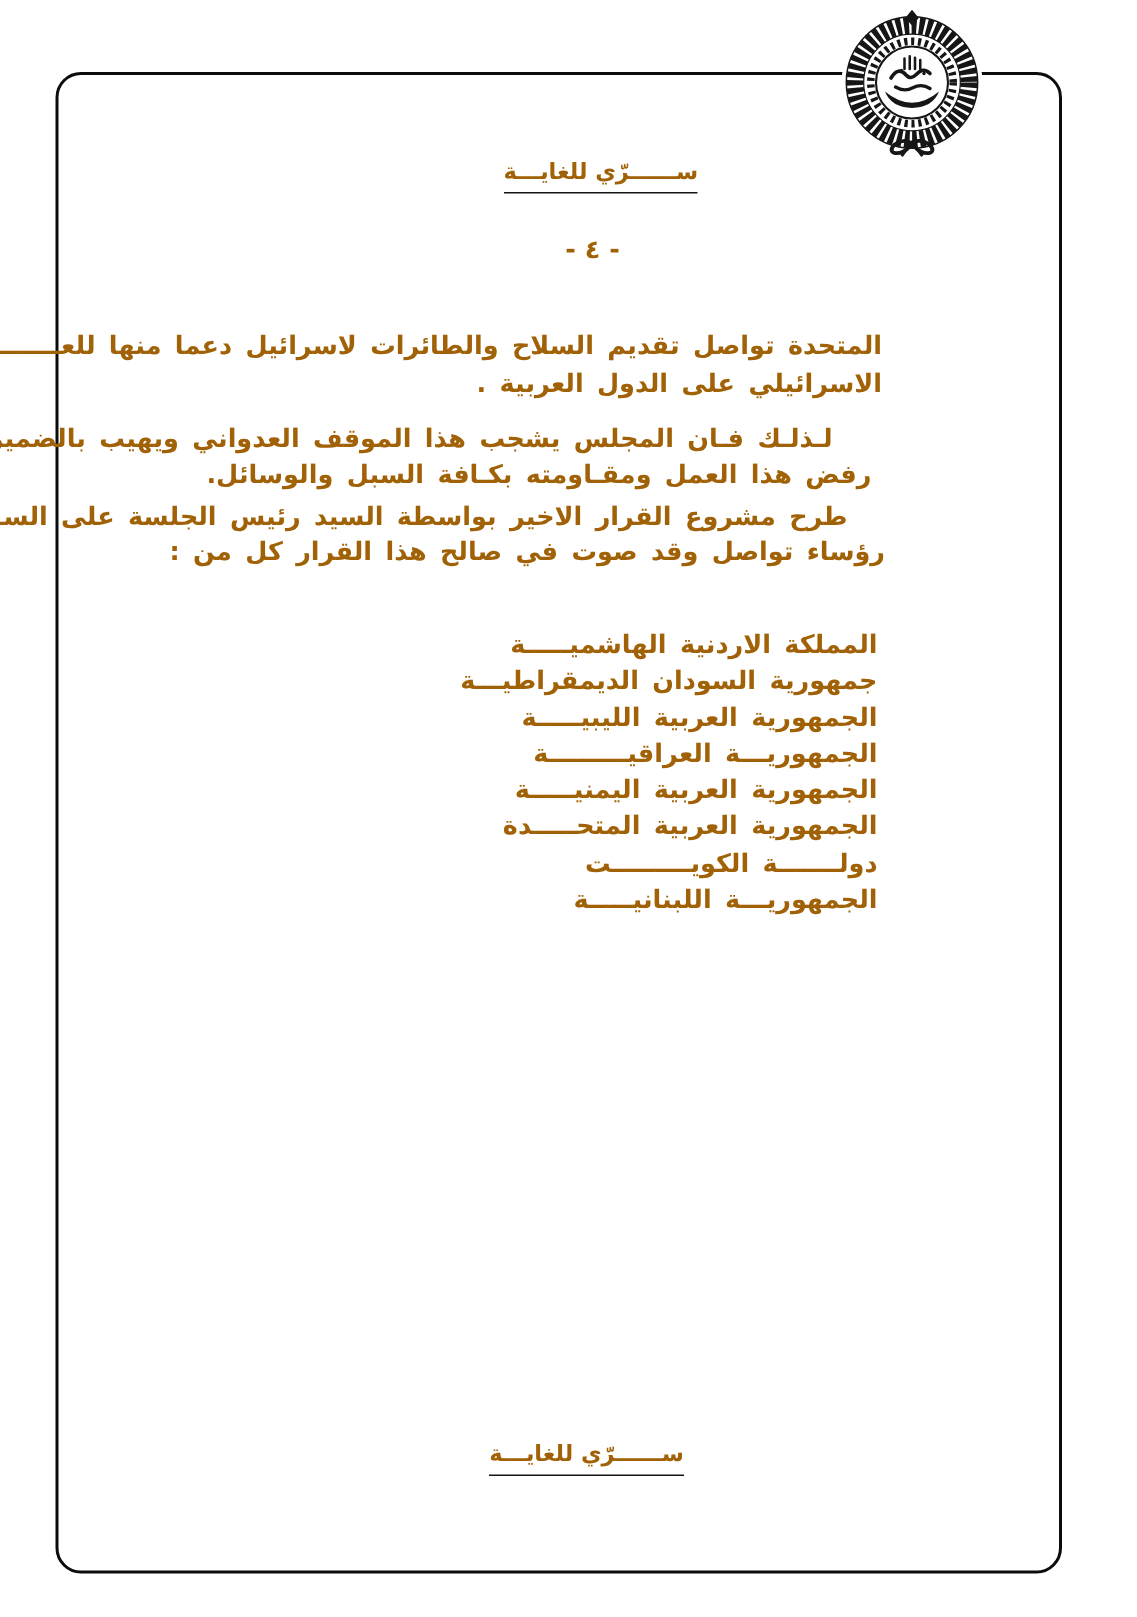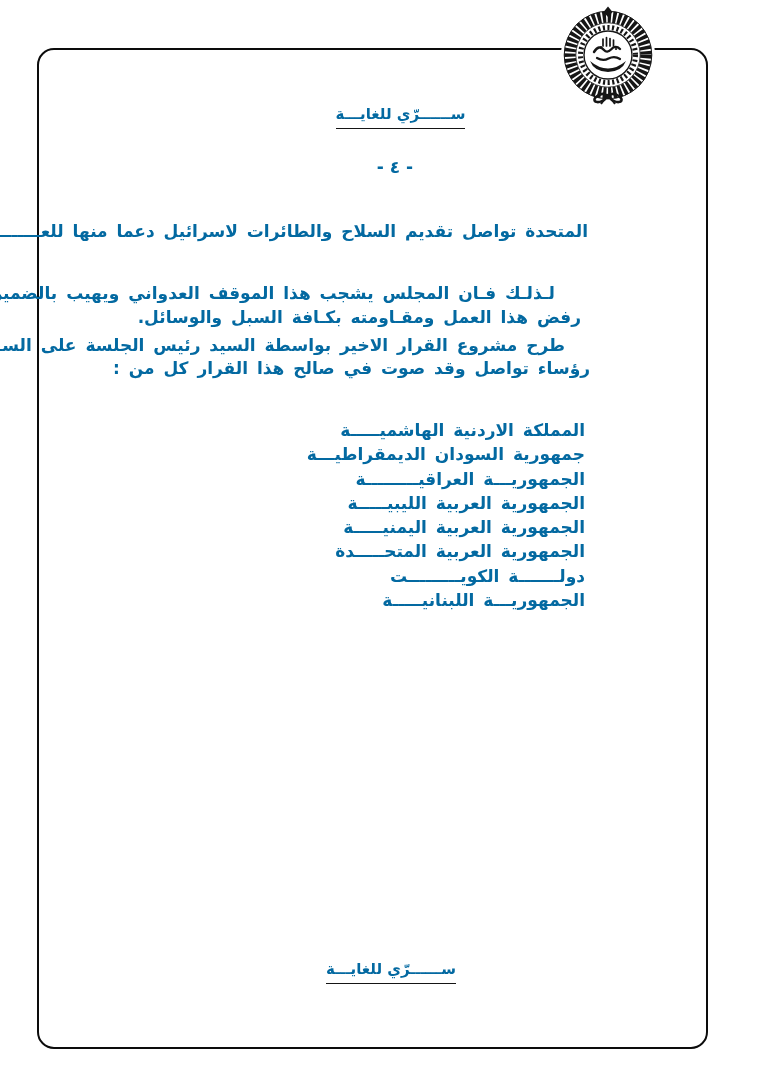--- a/index.html
+++ b/index.html
@@ -7,21 +7,21 @@
     padding: 0;
     background: #ffffff;
   }
   .page {
     position: relative;
     width: 758px;
     height: 1078px;
     background: #ffffff;
     overflow: hidden;
     font-family: "DejaVu Sans", sans-serif;
-    color: #0369a1;
+    color: #a16207;
     font-weight: 700;
   }
   .frame {
     position: absolute;
     left: 37px;
     top: 48px;
     width: 667px;
     height: 997px;
     border: 2px solid #0c0c0c;
     border-radius: 17px;
@@ -117,32 +117,33 @@
     <path d="M44 95 l-3 4 M52 95 l3 4" stroke="#161616" stroke-width="2"></path>
   </svg>
 
   <div class="secret secret-top">
     <span class="underlined">ســــــرّي للغايـــة</span>
   </div>
 
   <div class="page-num">- ٤ -</div>
 
   <div class="arabic p1l1">المتحدة تواصل تقديم السلاح والطائرات لاسرائيل دعما منها للعـــــــدوان</div>
+  <div class="arabic p1l2">الاسرائيلي على الدول العربية .</div>
 
   <div class="arabic p2l1">لـذلـك فـان المجلس يشجب هذا الموقف العدواني ويهيب بالضمير العالمـــي</div>
   <div class="arabic p2l2">رفض هذا العمل ومقـاومته بكـافة السبل والوسائل.</div>
 
   <div class="arabic p3l1">طرح مشروع القرار الاخير بواسطة السيد رئيس الجلسة على الســـــادة</div>
   <div class="arabic p3l2">رؤساء تواصل وقد صوت في صالح هذا القرار كل من :</div>
 
   <div class="countries">
     <div class="country">المملكة الاردنية الهاشميـــــة</div>
     <div class="country">جمهورية السودان الديمقراطيـــة</div>
+    <div class="country">الجمهورية العربية الليبيـــــة</div>
     <div class="country">الجمهوريـــة العراقيـــــــــة</div>
-    <div class="country">الجمهورية العربية الليبيـــــة</div>
     <div class="country">الجمهورية العربية اليمنيـــــة</div>
     <div class="country">الجمهورية العربية المتحـــــدة</div>
     <div class="country">دولـــــــة الكويـــــــــت</div>
     <div class="country">الجمهوريـــة اللبنانيـــــة</div>
   </div>
 
   <div class="secret secret-bottom">
     <span class="underlined">ســــــرّي للغايـــة</span>
   </div>
 

